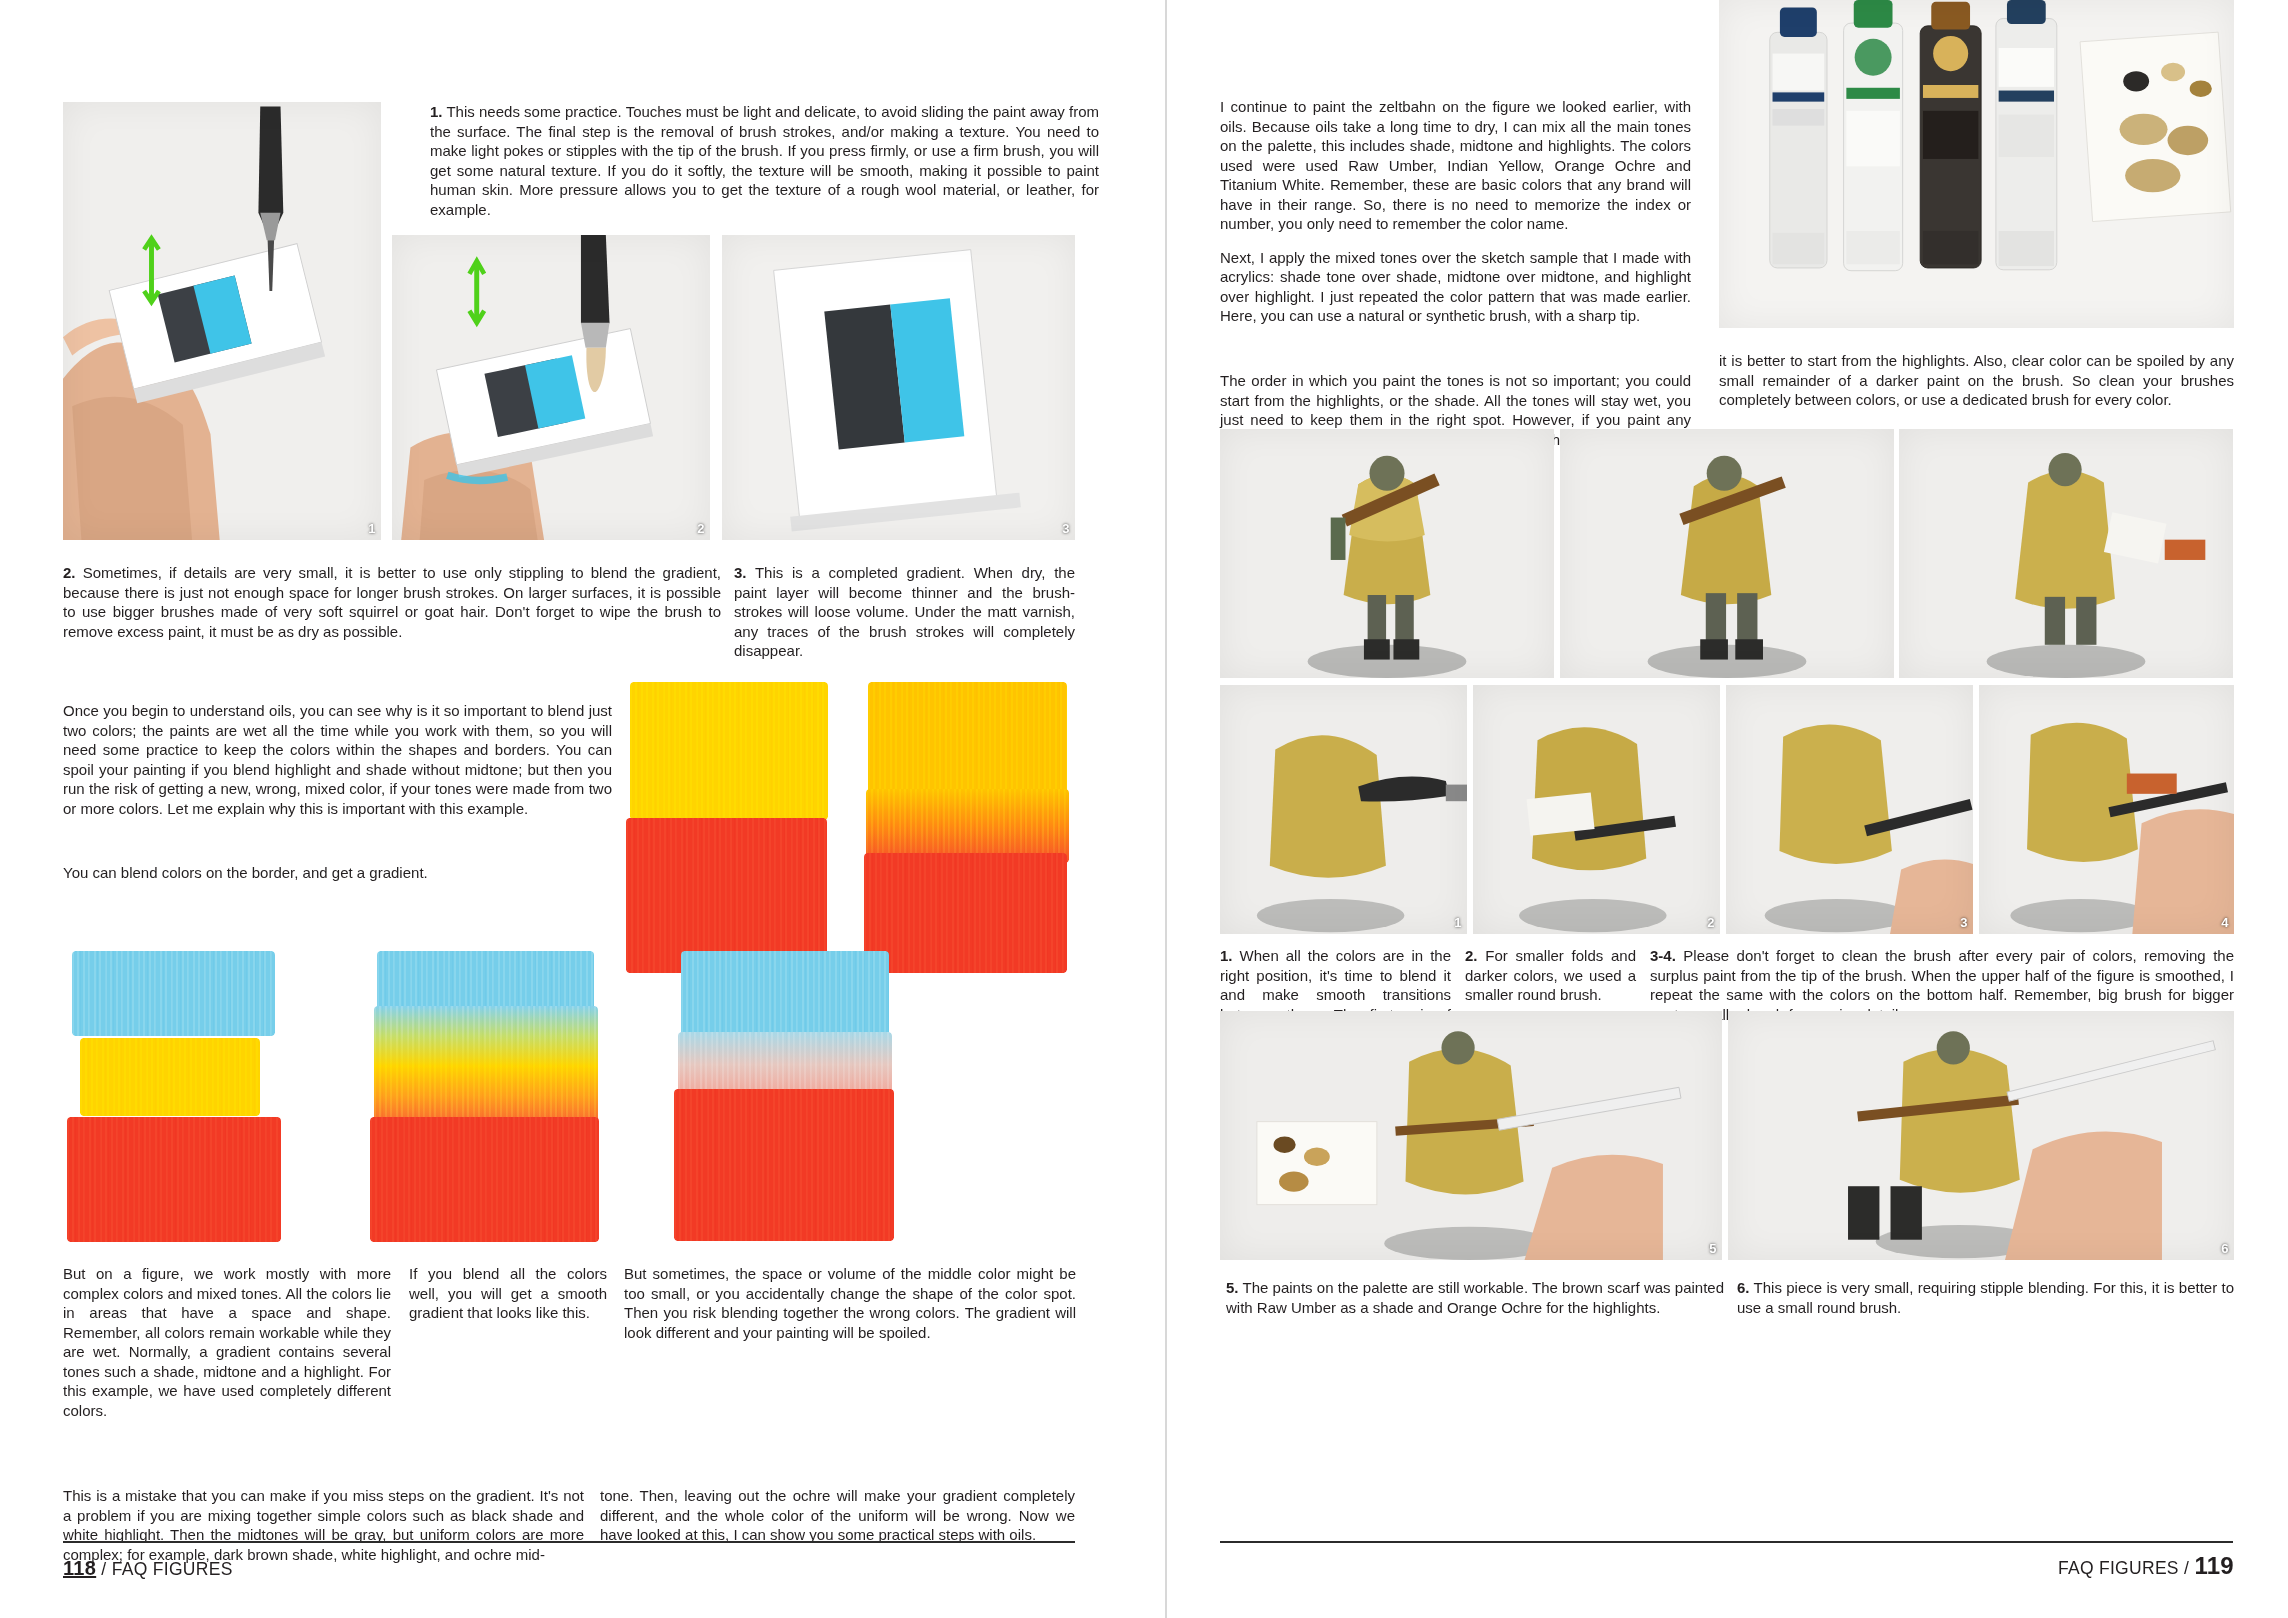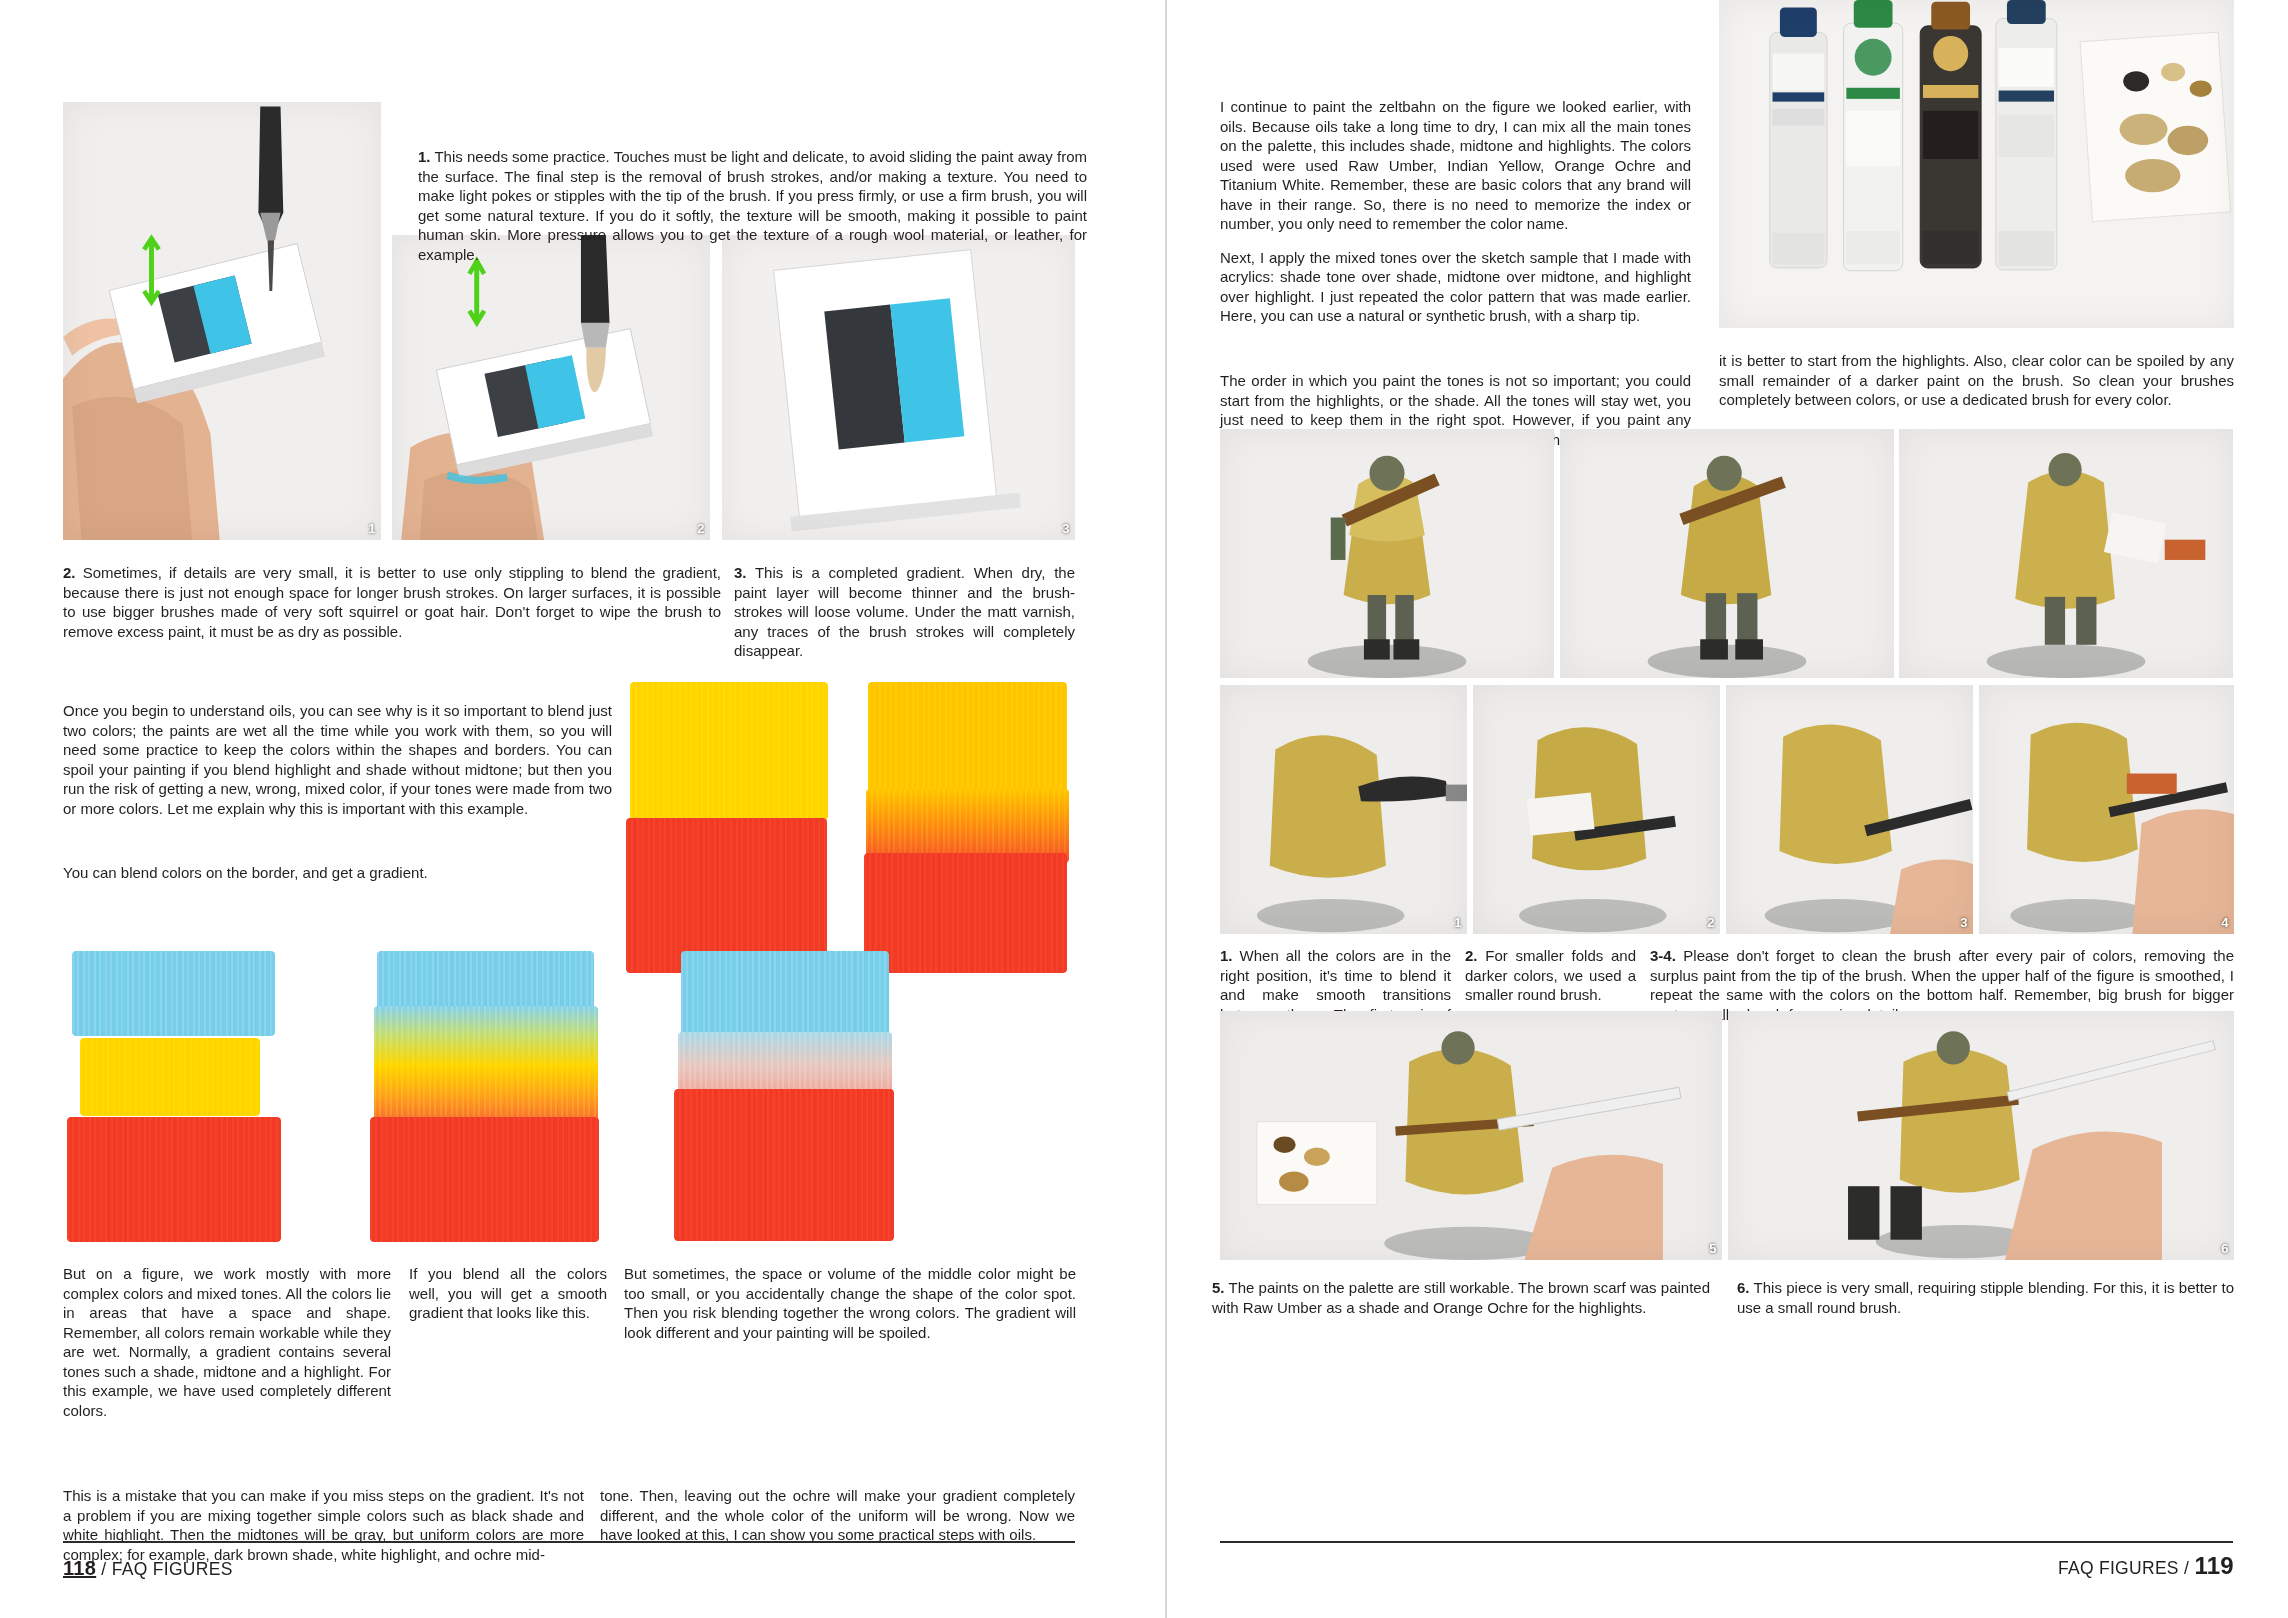--- a/index.html
+++ b/index.html
@@ -21,21 +21,21 @@
   .txt b{font-weight:bold;}
 
   
   .photo{position:relative;overflow:hidden;background:#efeeec;}
   .photo .tag{
     position:absolute;right:5.5px;bottom:3.7px;color:#fff;font-size:13px;font-weight:bold;
     text-shadow:0 0 2.8px rgba(0,0,0,.8);z-index:6;
   }
 
   
-  .l-top-text{position:absolute;left:418px;top:102px;width:669px;margin-top:45px;}
+  .l-top-text{position:absolute;left:430px;top:102px;width:669px;}
   .ph1{position:absolute;left:63px;top:102px;width:318px;height:438px;}
   .ph2{position:absolute;left:392px;top:235px;width:318px;height:305px;}
   .ph3{position:absolute;left:722px;top:235px;width:353px;height:305px;}
 
   .l-cap2{position:absolute;left:63px;top:563px;width:658px;}
   .l-cap3{position:absolute;left:734px;top:563px;width:341px;}
 
   .l-para-a{position:absolute;left:63px;top:701px;width:549px;}
   .l-para-b{position:absolute;left:63px;top:863px;width:549px;}
 
@@ -67,21 +67,21 @@
   .r-split-r{position:absolute;left:554px;top:351px;width:515px;}
 
   .r-strip1{position:absolute;left:55px;top:429px;width:1013px;height:249px;}
   .r-strip2{position:absolute;left:55px;top:685px;width:1013px;height:249px;}
   .r-strip3{position:absolute;left:55px;top:1011px;width:1013px;height:249px;}
 
   .r-cap-1{position:absolute;left:55px;top:946px;width:231px;}
   .r-cap-2{position:absolute;left:300px;top:946px;width:171px;}
   .r-cap-3{position:absolute;left:485px;top:946px;width:584px;}
 
-  .r-cap-5{position:absolute;left:47px;top:1278px;width:498px;}
+  .r-cap-5{position:absolute;left:61px;top:1278px;width:498px;}
   .r-cap-6{position:absolute;left:572px;top:1278px;width:497px;}
 
   
   .paint{position:absolute;border-radius:3.7px;}
   .bristle{
     position:absolute;inset:0;
     background-image:repeating-linear-gradient(90deg, rgba(255,255,255,.16) 0 1.8px, rgba(255,255,255,0) 1.8px 5.5px),
                      repeating-linear-gradient(90deg, rgba(0,0,0,.05) 0 0.9px, rgba(0,0,0,0) 0.9px 8.3px);
     mix-blend-mode:overlay;
   }

